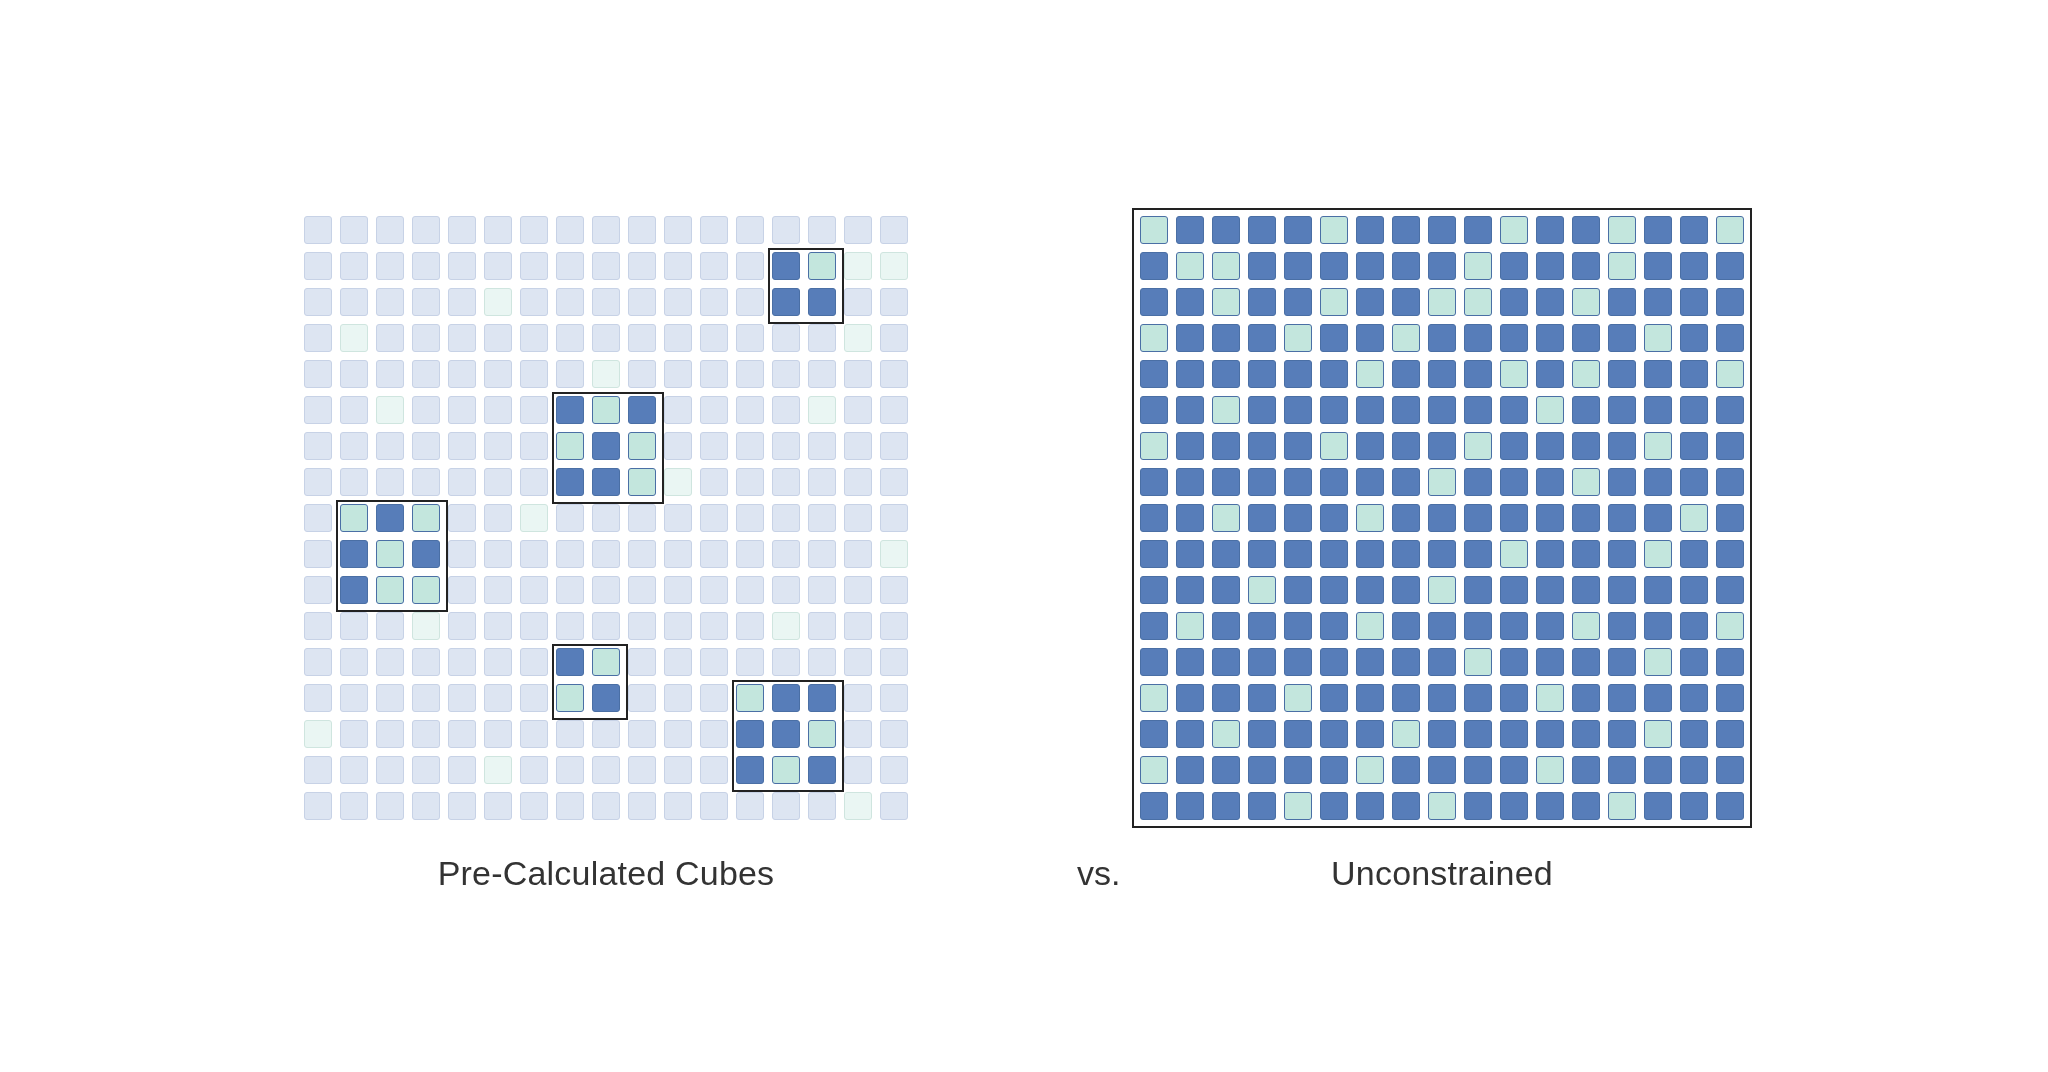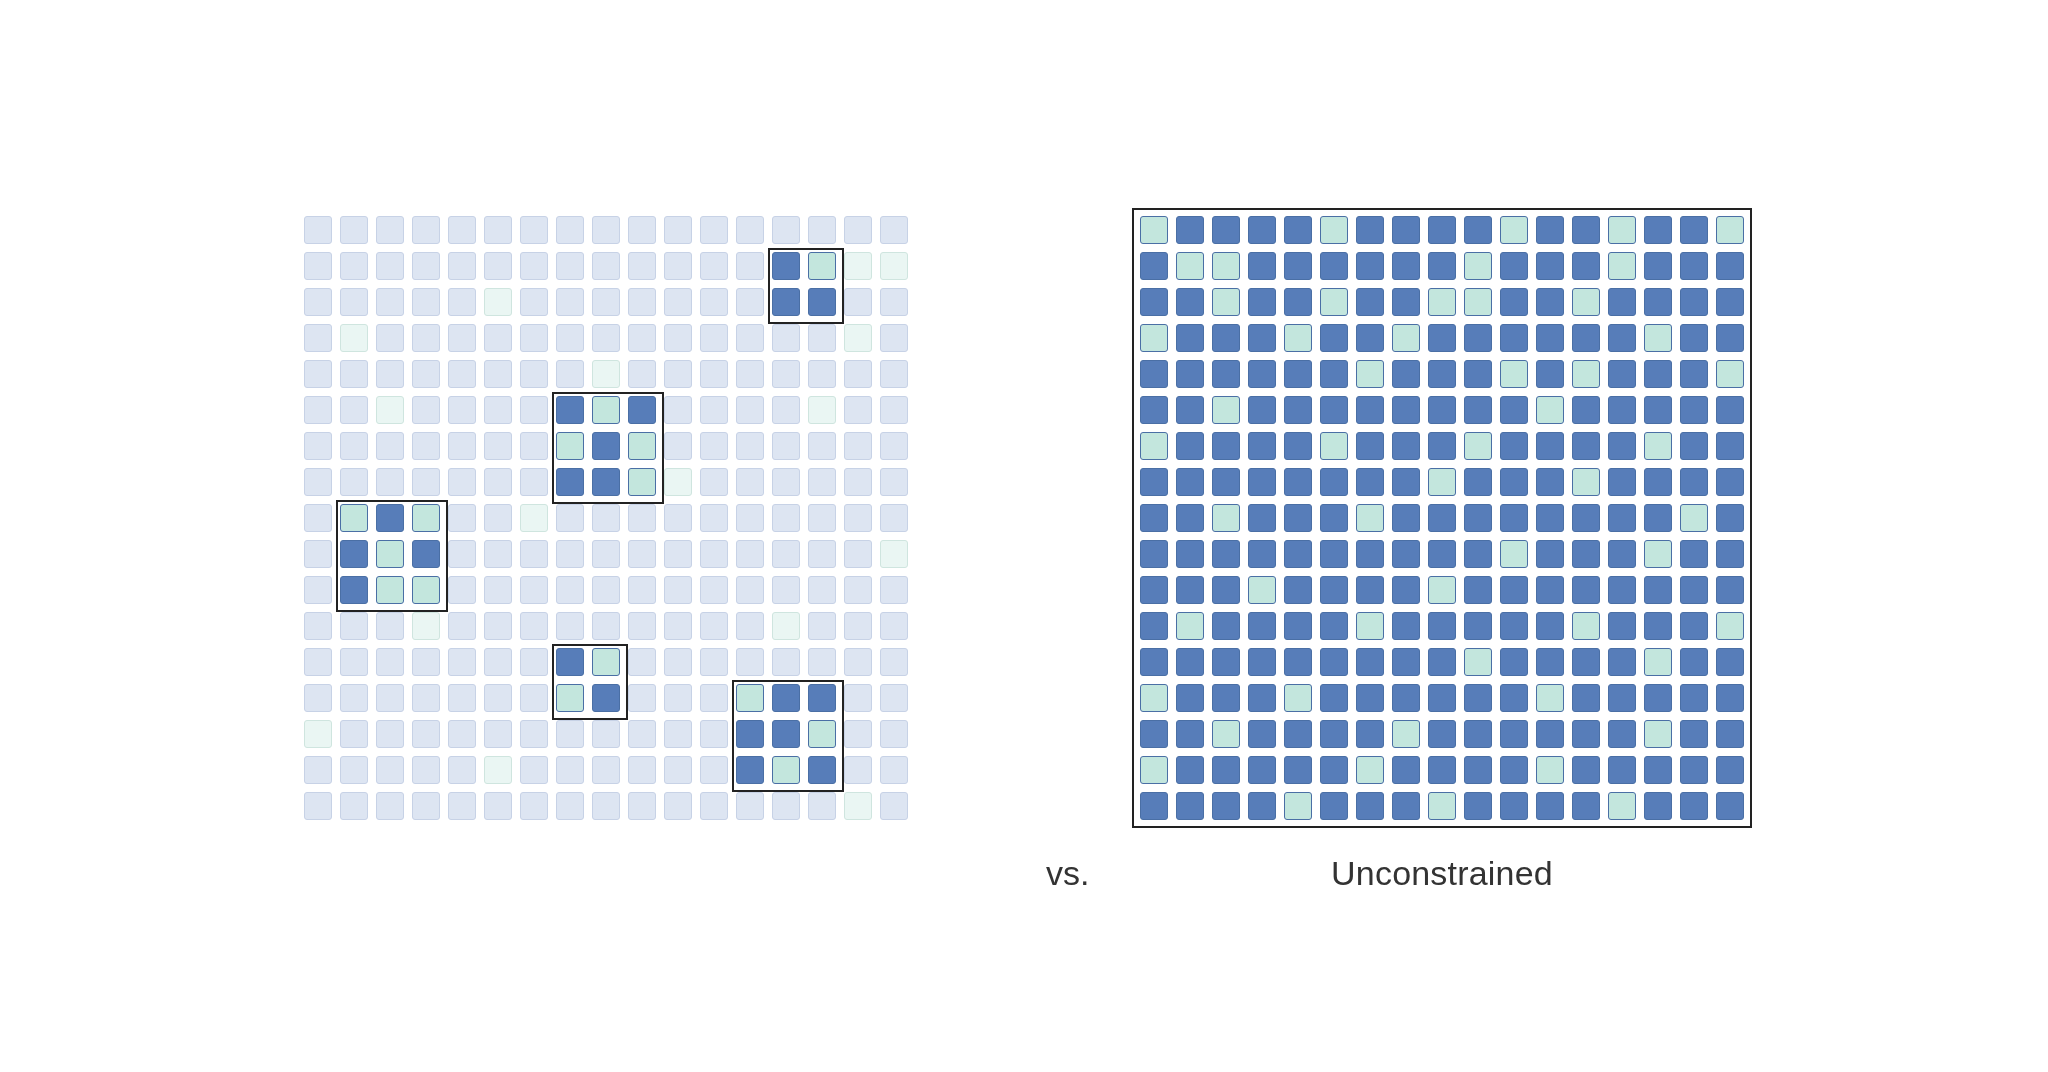--- a/index.html
+++ b/index.html
@@ -372,20 +372,21 @@
               <div class="cell" style="background: rgb(234, 246, 243); border: 1.5px solid rgb(207, 229, 223);"></div>
               <div class="cell" style="background: rgb(221, 229, 242); border: 1.5px solid rgb(199, 210, 230);"></div>
             </div>
             <div class="cube-box" style="left: 470px; top: 38px; width: 72px; height: 72px;"></div>
             <div class="cube-box" style="left: 254px; top: 182px; width: 108px; height: 108px;"></div>
             <div class="cube-box" style="left: 38px; top: 290px; width: 108px; height: 108px;"></div>
             <div class="cube-box" style="left: 254px; top: 434px; width: 72px; height: 72px;"></div>
             <div class="cube-box" style="left: 434px; top: 470px; width: 108px; height: 108px;"></div>
           </div>
       </div>
+      <div class="caption">Pre-Calculated Cubes</div>
     </div>
 
     <div class="panel">
       <div class="grid-wrap">
         <div class="grid grid-bordered" id="right-grid" style="--cols: 17; --rows: 17; --cell: 28px; --gap: 8px;">
             <div class="gridcells">
               <div class="cell" style="background: rgb(195, 230, 221); border: 1.5px solid rgb(74, 111, 165);"></div>
               <div class="cell" style="background: rgb(87, 125, 185); border: 1.5px solid rgb(74, 111, 165);"></div>
               <div class="cell" style="background: rgb(87, 125, 185); border: 1.5px solid rgb(74, 111, 165);"></div>
               <div class="cell" style="background: rgb(87, 125, 185); border: 1.5px solid rgb(74, 111, 165);"></div>
@@ -674,14 +675,14 @@
               <div class="cell" style="background: rgb(87, 125, 185); border: 1.5px solid rgb(74, 111, 165);"></div>
               <div class="cell" style="background: rgb(87, 125, 185); border: 1.5px solid rgb(74, 111, 165);"></div>
               <div class="cell" style="background: rgb(87, 125, 185); border: 1.5px solid rgb(74, 111, 165);"></div>
             </div>
           </div>
       </div>
       <div class="caption">Unconstrained</div>
     </div>
 
   </div>
-  <div class="vs" id="vs-label" style="left: 1046px; top: 854px;">vs.</div>
+  <div class="vs" id="vs-label" style="left: 1077px; top: 854px;">vs.</div>
 </div>
 
 </body></html>

